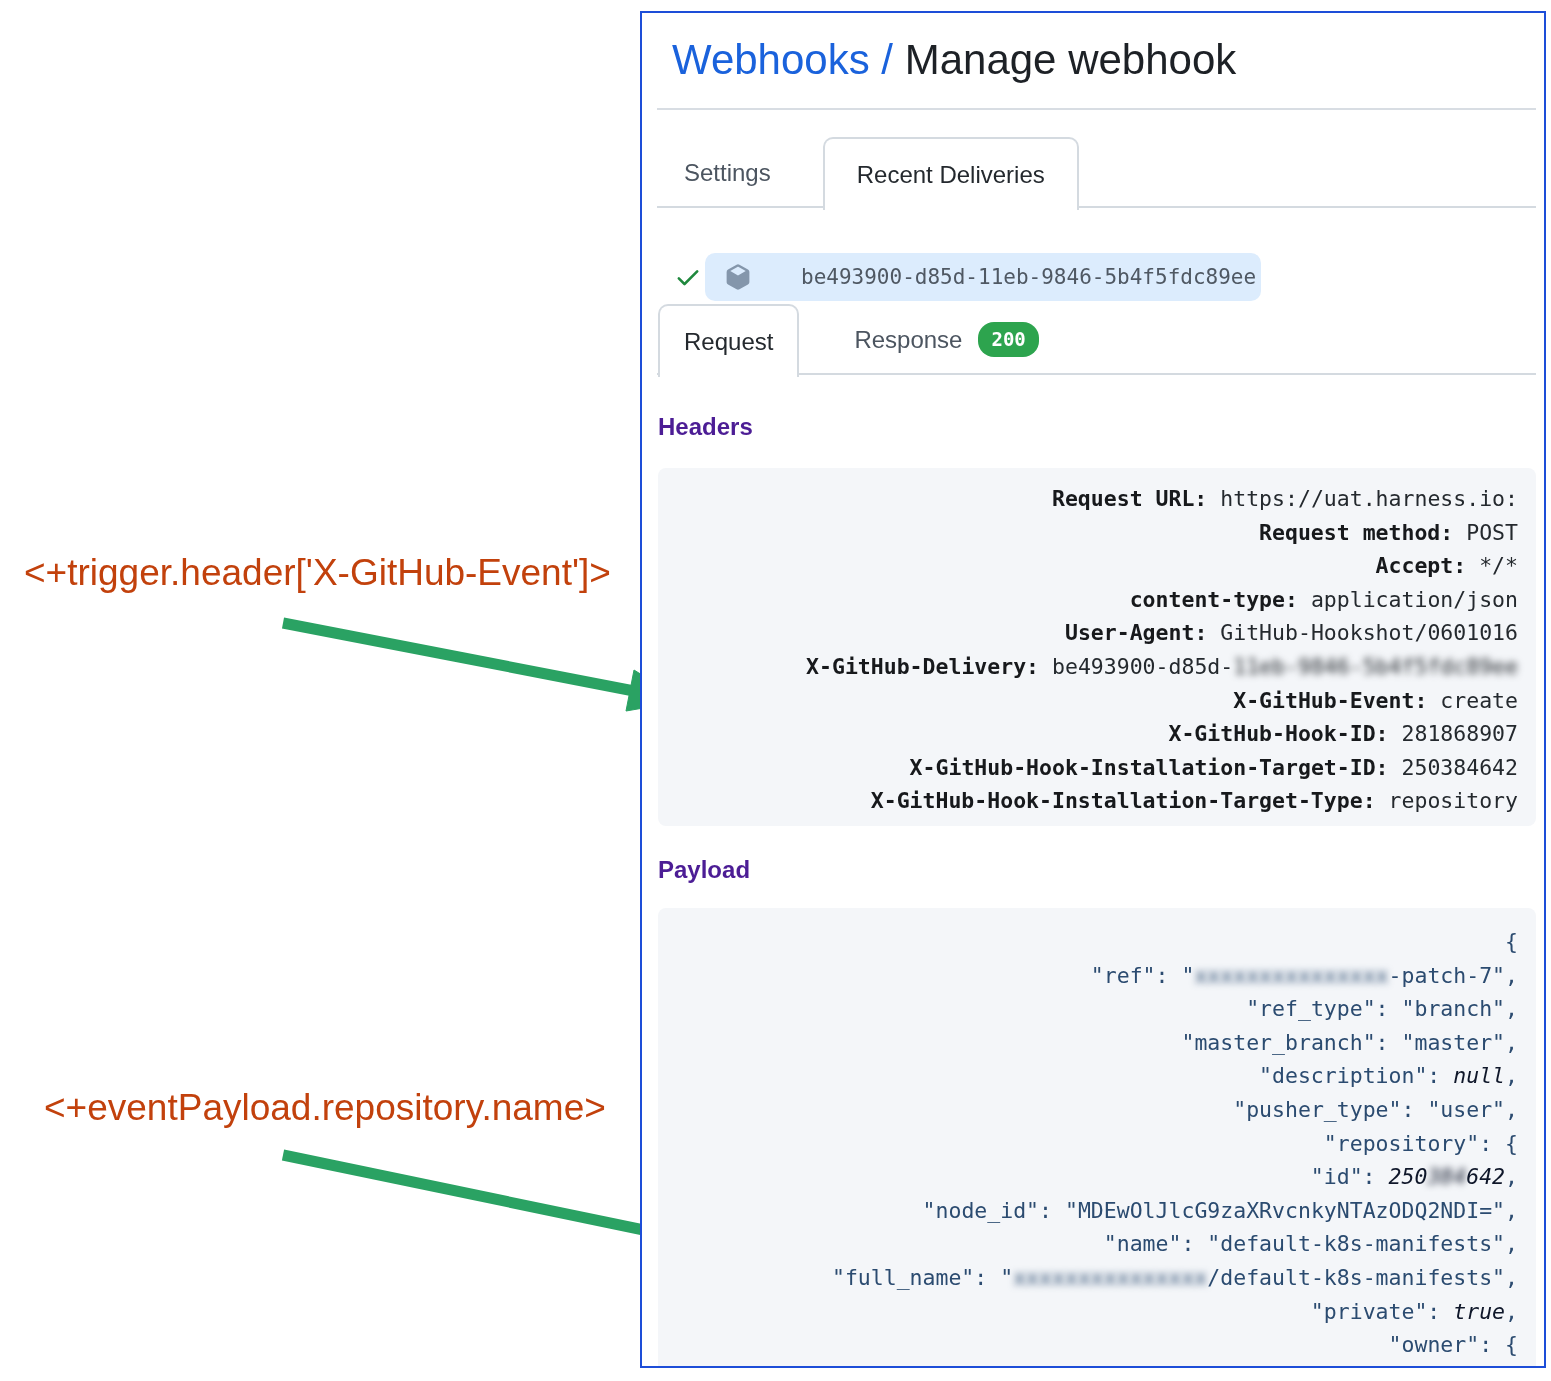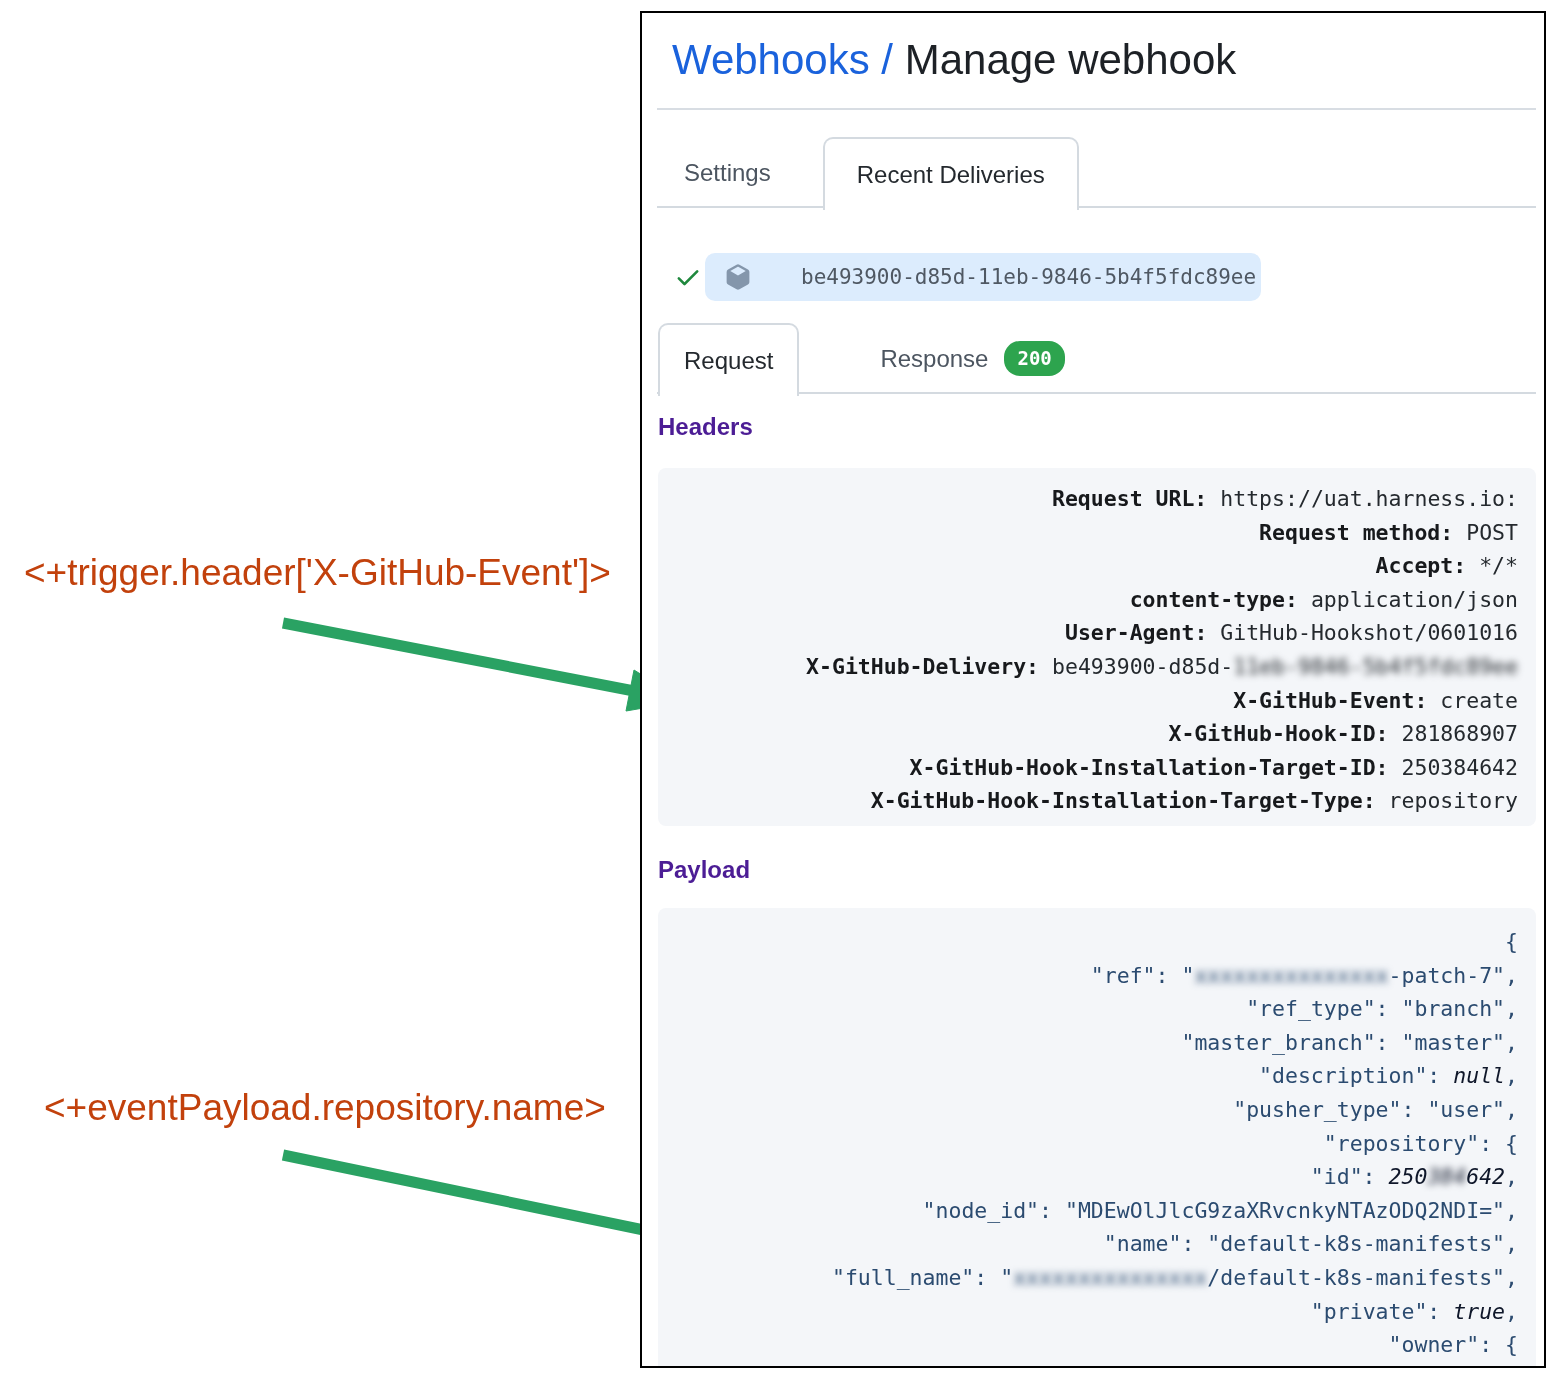--- a/index.html
+++ b/index.html
@@ -14,52 +14,52 @@
     position:absolute; color:#c2410c; font-size:37px; line-height:44px;
     font-family:"Liberation Sans", sans-serif; white-space:nowrap;
   }
   #anno-trigger { left:24px; top:551px; }
   #anno-payload { left:44px; top:1086px; }
   .arrows { position:absolute; left:0; top:0; pointer-events:none; }
 
   
   .panel {
     position:absolute; left:640px; top:11px; width:906px; height:1357px;
-    border:2px solid #000000; background:#fff; overflow:hidden;
+    border:2px solid #1d4ed8; background:#fff; overflow:hidden;
   }
   .panel .inner { position:absolute; left:0; top:0; right:0; bottom:0; }
 
   .page-title {
     position:absolute; left:30px; top:22px; font-size:42px; line-height:50px;
     font-weight:500; color:#1d2126; white-space:nowrap;
   }
   .page-title a { color:#1a62dc; text-decoration:none; cursor:pointer; }
   .page-title .sep { color:#1a62dc; }
 
   .rule { position:absolute; left:15px; width:879px; height:0; border-top:2px solid #d8dde3; }
   #title-rule { top:95px; }
 
   
   .tabbar { position:absolute; left:0; width:100%; height:71px; }
   .tabbar .baseline { position:absolute; left:15px; width:879px; bottom:0; border-bottom:2px solid #d4dae0; }
   #main-tabs { top:124px; }
-  #sub-tabs  { top:310px; }
+  #sub-tabs  { top:291px; }
   .tabrow { position:absolute; left:0; top:0; height:100%; display:flex; align-items:stretch; }
   .tab {
     display:flex; align-items:center; font-size:24px; color:#4c5560;
     padding:0 26px; cursor:pointer; position:relative; z-index:2; white-space:nowrap;
   }
   .tab.inactive { margin-left:16px; }
   .tab.active {
     background:#fff; border:2px solid #d4dae0; border-bottom:none;
     border-radius:10px 10px 0 0; color:#24292e; height:calc(100% + 2px);
   }
   #tab-recent { margin-left:26px; padding:0 32px; }
   #tab-request { margin-left:16px; padding:0 24px; }
-  .resp-group { display:flex; align-items:center; margin-left:81px; }
+  .resp-group { display:flex; align-items:center; margin-left:55px; }
   .status-badge {
     display:inline-block; margin-left:16px; background:#2da44e; color:#fff;
     font-family:"DejaVu Sans Mono","Liberation Mono",monospace;
     font-size:19px; font-weight:bold; line-height:1; padding:8px 13px; border-radius:16px;
   }
 
   
   .delivery-row { position:absolute; left:0; top:240px; height:48px; }
   .check-icon { position:absolute; left:32px; top:10px; width:28px; height:28px; }
   .delivery-chip {

